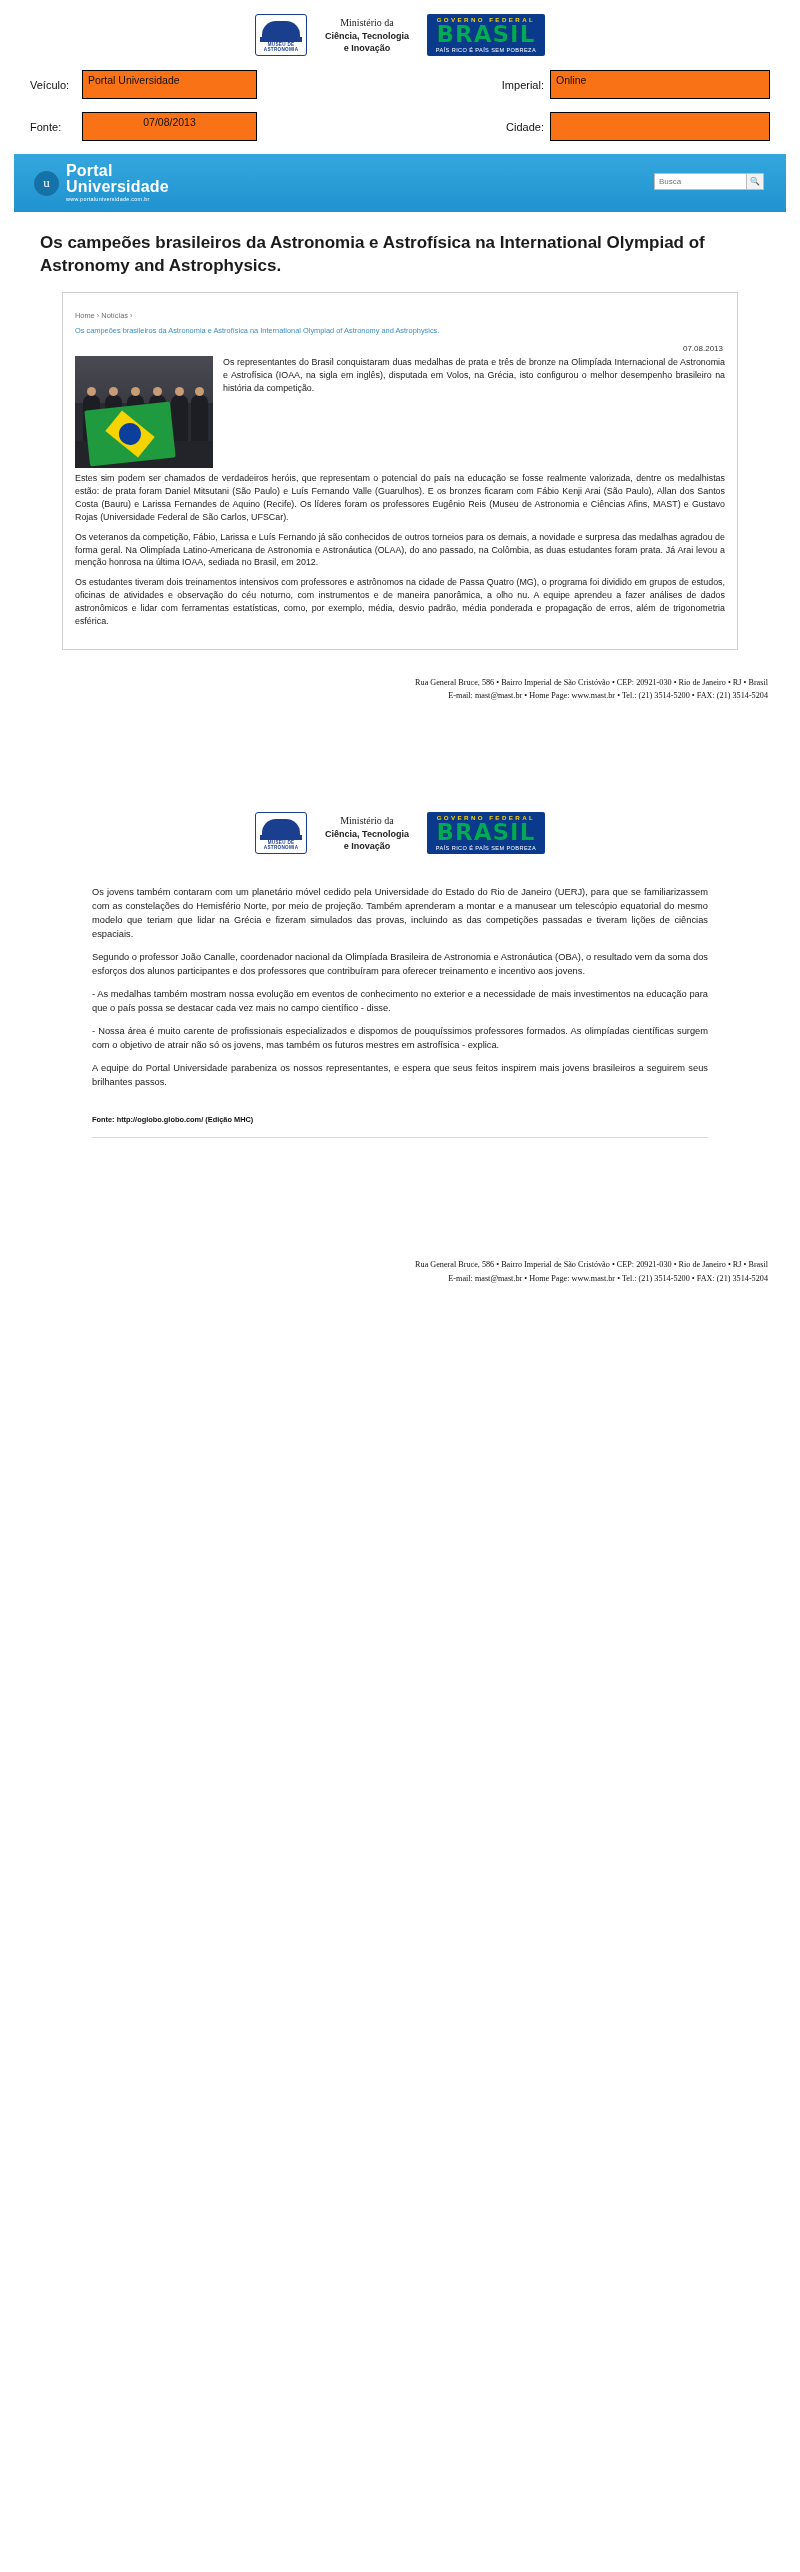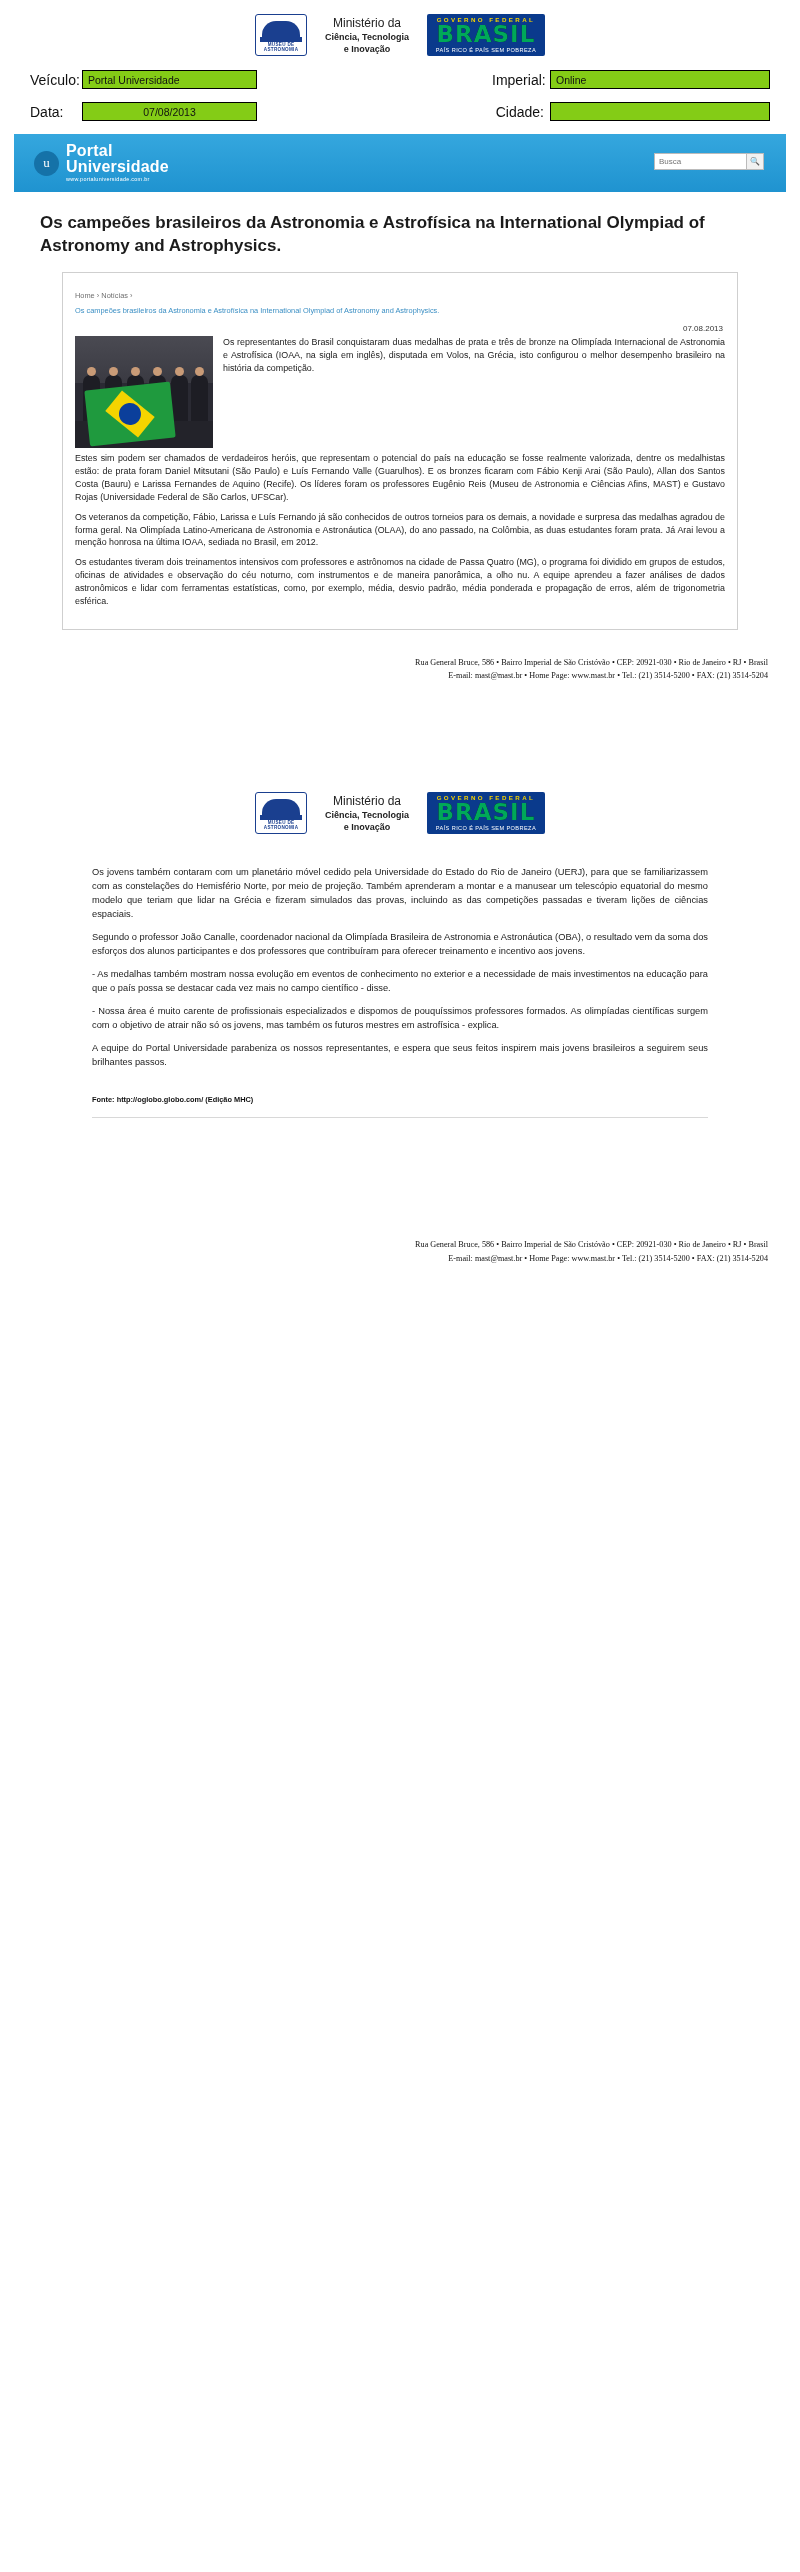--- a/index.html
+++ b/index.html
@@ -54,21 +54,21 @@
     color: #1a3f8f;
     line-height: 1.25;
     font-weight: bold;
   }
   .mct {
     font-size: 8.5px;
     line-height: 1.35;
     color: #222;
     text-align: center;
   }
-  .mct .small { font-size: 12px; }
+  .mct .small { font-size: 10px; font-family: Liberation Serif, serif; }
   .mct .bold { font-weight: bold; font-size: 9px; }
   .logo-brasil {
     width: 118px;
     background: #0a3a8c;
     color: #fff;
     text-align: center;
     padding: 2px 0 3px 0;
     border-radius: 2px;
   }
   .logo-brasil .gov {
@@ -96,37 +96,37 @@
   
   .meta {
     padding: 4px 30px 0 30px;
   }
   .meta-row {
     display: flex;
     align-items: center;
     margin-bottom: 13px;
   }
   .meta-label {
-    font-size: 14px;
+    font-size: 11px;
     width: 52px;
     text-align: left;
     color: #111;
   }
   .meta-label.right {
     width: 58px;
     text-align: right;
     padding-right: 6px;
   }
   .meta-box {
     border: 1px solid #000;
-    height: 19px;
+    height: 29px;
     font-size: 10.5px;
     padding: 2px 5px;
     line-height: 14px;
-    background: #84cc16;
+    background: #f97316;
     color: #111;
   }
   .mb-veiculo { width: 175px; }
   .mb-editoria { width: 220px; }
   .mb-data { width: 175px; text-align:center; }
   .mb-cidade { width: 220px; }
   .spacer-flex { flex: 1; }
 
   
   .banner {
@@ -347,21 +347,21 @@
 
   <div class="meta">
     <div class="meta-row">
       <div class="meta-label">Veículo:</div>
       <div class="meta-box mb-veiculo">Portal Universidade</div>
       <div class="spacer-flex"></div>
       <div class="meta-label right">Imperial:</div>
       <div class="meta-box mb-editoria">Online</div>
     </div>
     <div class="meta-row">
-      <div class="meta-label">Data:</div>
+      <div class="meta-label">Fonte:</div>
       <div class="meta-box mb-data">07/08/2013</div>
       <div class="spacer-flex"></div>
       <div class="meta-label right">Cidade:</div>
       <div class="meta-box mb-cidade"></div>
     </div>
   </div>
 
   <div class="banner">
     <div class="banner-logo">
       <div class="banner-u">u</div>

